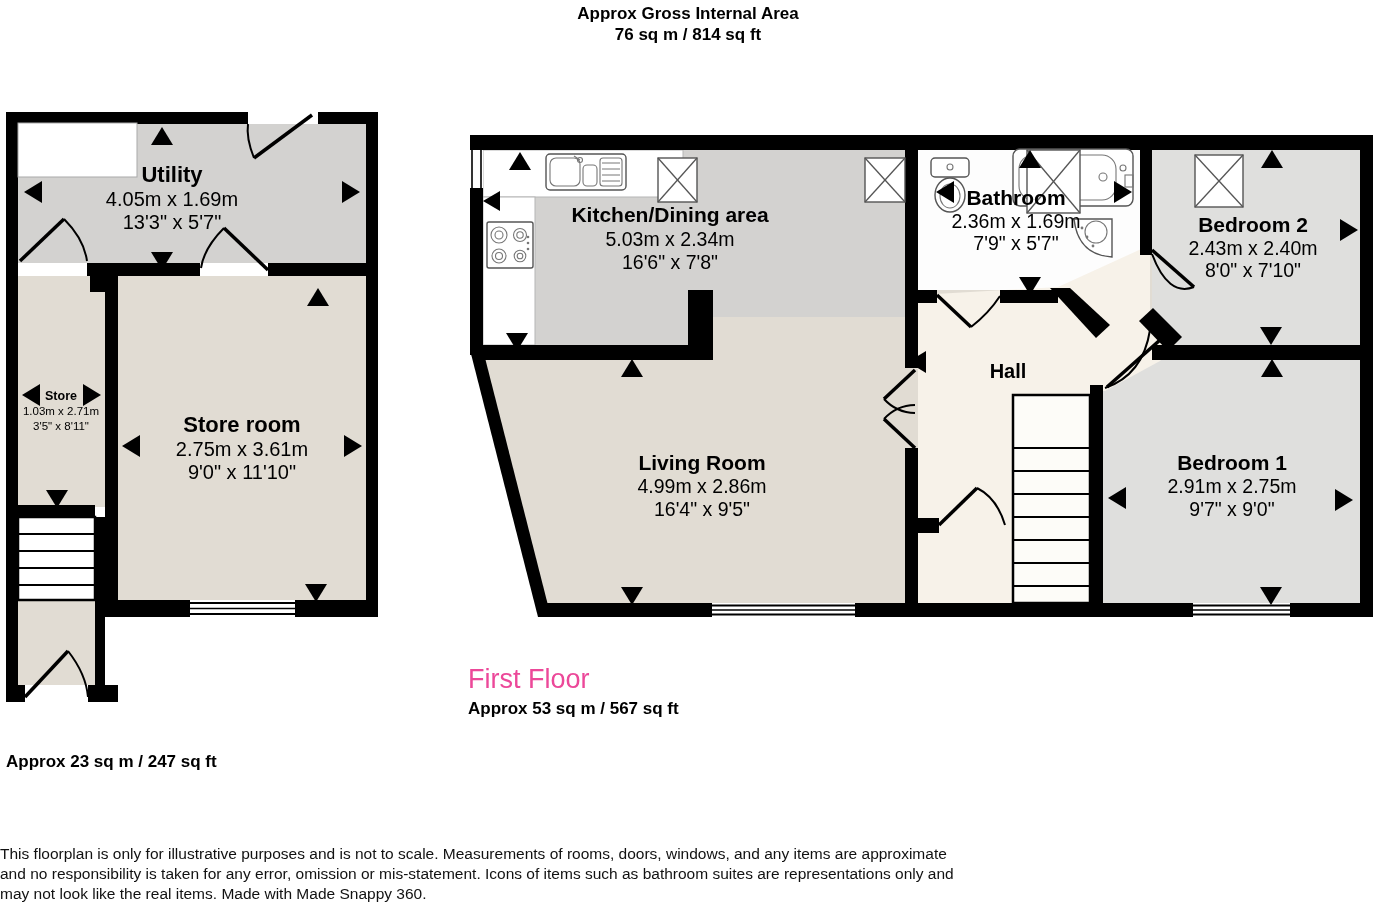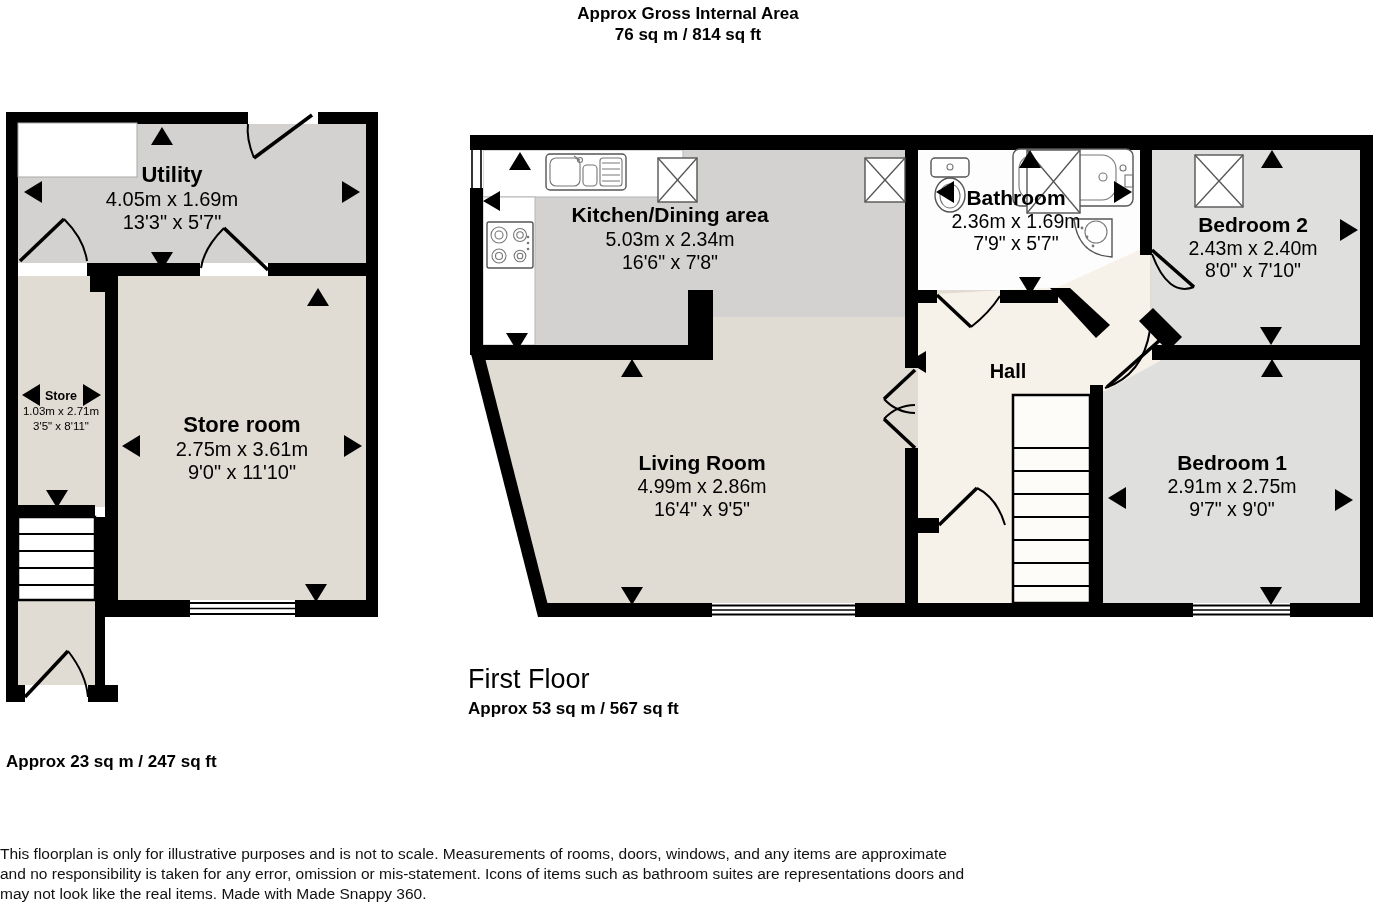--- a/index.html
+++ b/index.html
@@ -1,21 +1,21 @@
 <!DOCTYPE html>
 <html><head>
 <meta charset="utf-8">
 <style>
   html,body{margin:0;padding:0;background:#fff;}
   #page{position:relative;width:1376px;height:904px;background:#ffffff;overflow:hidden;
         font-family:"Liberation Sans", sans-serif;color:#000;}
   .hdr{position:absolute;top:3px;left:0;width:100%;text-align:center;font-weight:bold;
        font-size:17px;line-height:21px;}
   .floor-title{position:absolute;}
-  .floor-title .big{font-size:27px;font-weight:400;color:#000000;line-height:30px;}
+  .floor-title .big{font-size:27px;font-weight:400;color:#ec4899;line-height:30px;}
   .floor-title .sub{font-size:17px;font-weight:bold;margin-top:5px;}
   .footer{position:absolute;top:844px;left:0;width:100%;text-align:left;
           font-size:15.5px;line-height:20px;color:#111;}
   svg{position:absolute;}
   svg text{font-family:"Liberation Sans", sans-serif;fill:#000;}
   .rname{font-weight:bold;}
   .wall{fill:#000;}
   .arw{fill:#000;}
   .leaf{stroke:#000;stroke-width:3.5;}
   .arc{stroke:#000;stroke-width:2;fill:none;}
@@ -321,17 +321,17 @@
     <div class="big">First Floor</div>
     <div class="sub">Approx 53 sq m / 567 sq ft</div>
   </div>
 
   <div class="floor-title" style="left:6px;top:747px">
     <div class="sub">Approx 23 sq m / 247 sq ft</div>
   </div>
 
   <div class="footer">
     <div>This floorplan is only for illustrative purposes and is not to scale. Measurements of rooms, doors, windows, and any items are approximate</div>
-    <div>and no responsibility is taken for any error, omission or mis-statement. Icons of items such as bathroom suites are representations doors and</div>
+    <div>and no responsibility is taken for any error, omission or mis-statement. Icons of items such as bathroom suites are representations only and</div>
     <div>may not look like the real items. Made with Made Snappy 360.</div>
   </div>
 
 </div>
 
 </body></html>

